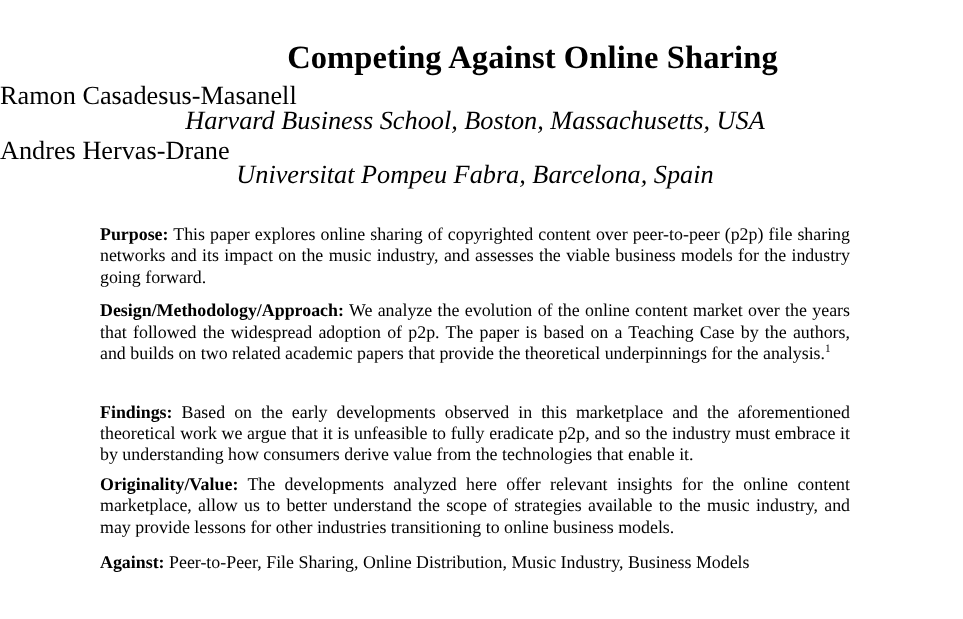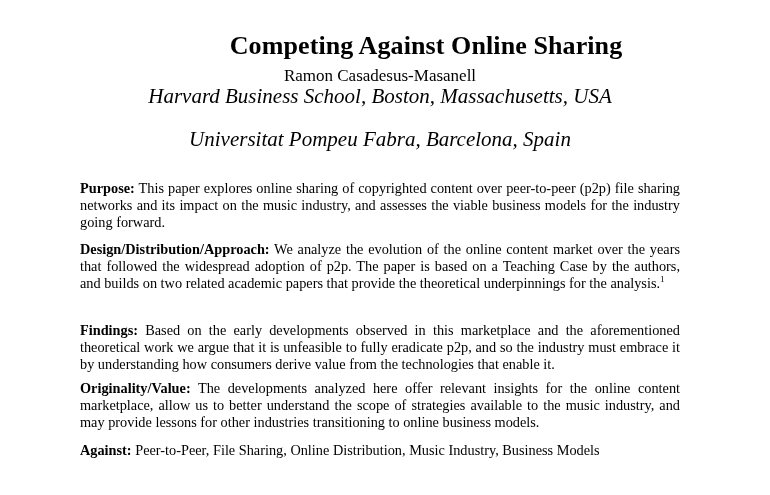--- a/index.html
+++ b/index.html
@@ -28,23 +28,22 @@
       font-family: "Liberation Serif", serif;
       font-weight: bold;
       font-size: 26px;
       line-height: 32px;
       letter-spacing: 0.1px;
       padding-left: 46px;
     }
     .author {
       position: absolute;
       left: 0; width: 760px;
-      text-align: center;
       font-family: "Liberation Serif", serif;
-      font-size: 17px;
+      font-size: 21px;
       line-height: 18px;
     }
     .affil {
       position: absolute;
       left: 0; width: 760px;
       text-align: center;
       font-family: "Liberation Serif", serif;
       font-style: italic;
       font-size: 21px;
       line-height: 18px;
@@ -77,25 +76,26 @@
 </head>
 <body>
 
 <div class="page">
 
   <div class="title">Competing Against Online Sharing</div>
 
   <div class="author a1">Ramon Casadesus-Masanell</div>
   <div class="affil f1">Harvard Business School, Boston, Massachusetts, USA</div>
 
+  <div class="author a2">Andres Hervas-Drane</div>
   <div class="affil f2">Universitat Pompeu Fabra, Barcelona, Spain</div>
 
   <div class="para p-purpose"><span class="label">Purpose:</span><span> This paper explores online sharing of copyrighted content over peer-to-peer (p2p) file sharing networks and its impact on the music industry, and assesses the viable business models for the industry going forward.</span></div>
 
-  <div class="para p-design"><span class="label">Design/Distribution/Approach:</span><span> We analyze the evolution of the online content market over the years that followed the widespread adoption of p2p. The paper is based on a Teaching Case by the authors, and builds on two related academic papers that provide the theoretical underpinnings for the analysis.</span><sup>1</sup></div>
+  <div class="para p-design"><span class="label">Design/Methodology/Approach:</span><span> We analyze the evolution of the online content market over the years that followed the widespread adoption of p2p. The paper is based on a Teaching Case by the authors, and builds on two related academic papers that provide the theoretical underpinnings for the analysis.</span><sup>1</sup></div>
 
   <div class="para p-findings"><span class="label">Findings:</span><span> Based on the early developments observed in this marketplace and the aforementioned theoretical work we argue that it is unfeasible to fully eradicate p2p, and so the industry must embrace it by understanding how consumers derive value from the technologies that enable it.</span></div>
 
   <div class="para p-orig"><span class="label">Originality/Value:</span><span> The developments analyzed here offer relevant insights for the online content marketplace, allow us to better understand the scope of strategies available to the music industry, and may provide lessons for other industries transitioning to online business models.</span></div>
 
   <div class="para p-keywords"><span class="label">Against:</span><span> Peer-to-Peer, File Sharing, Online Distribution, Music Industry, Business Models</span></div>
 
   <div class="para p-type"><span class="label">Paper type:</span><span> Case study</span></div>
 
 </div>

